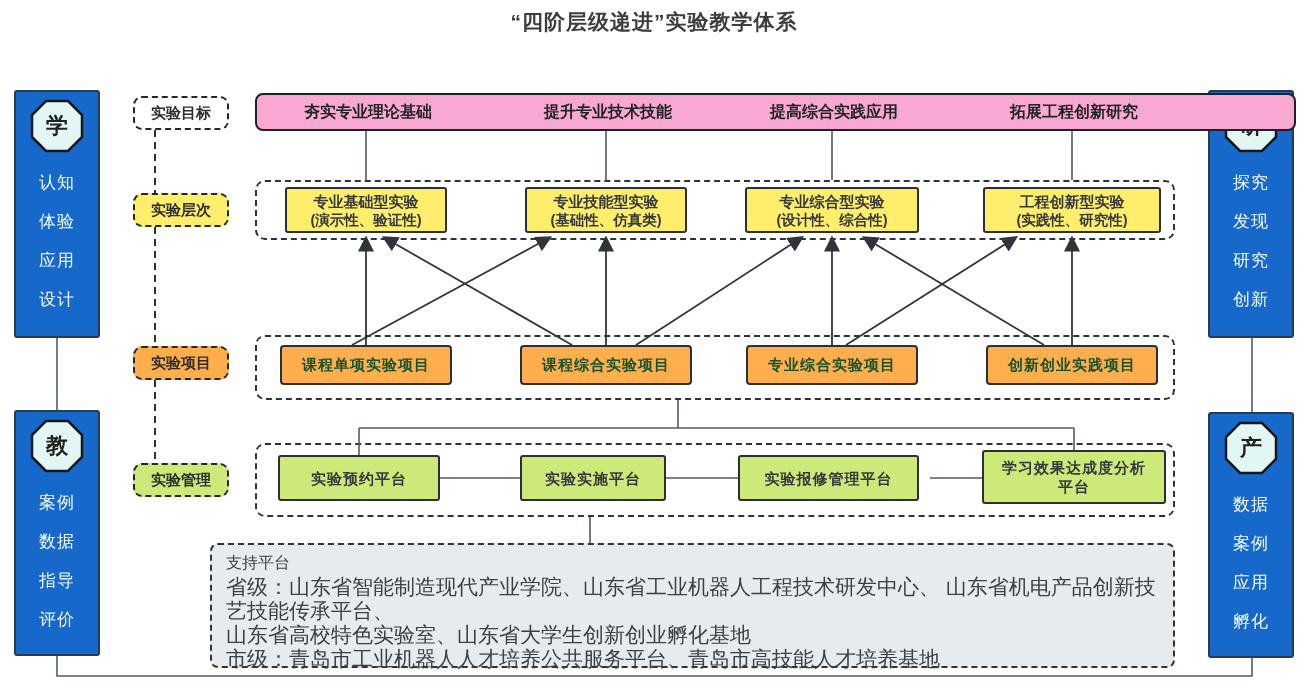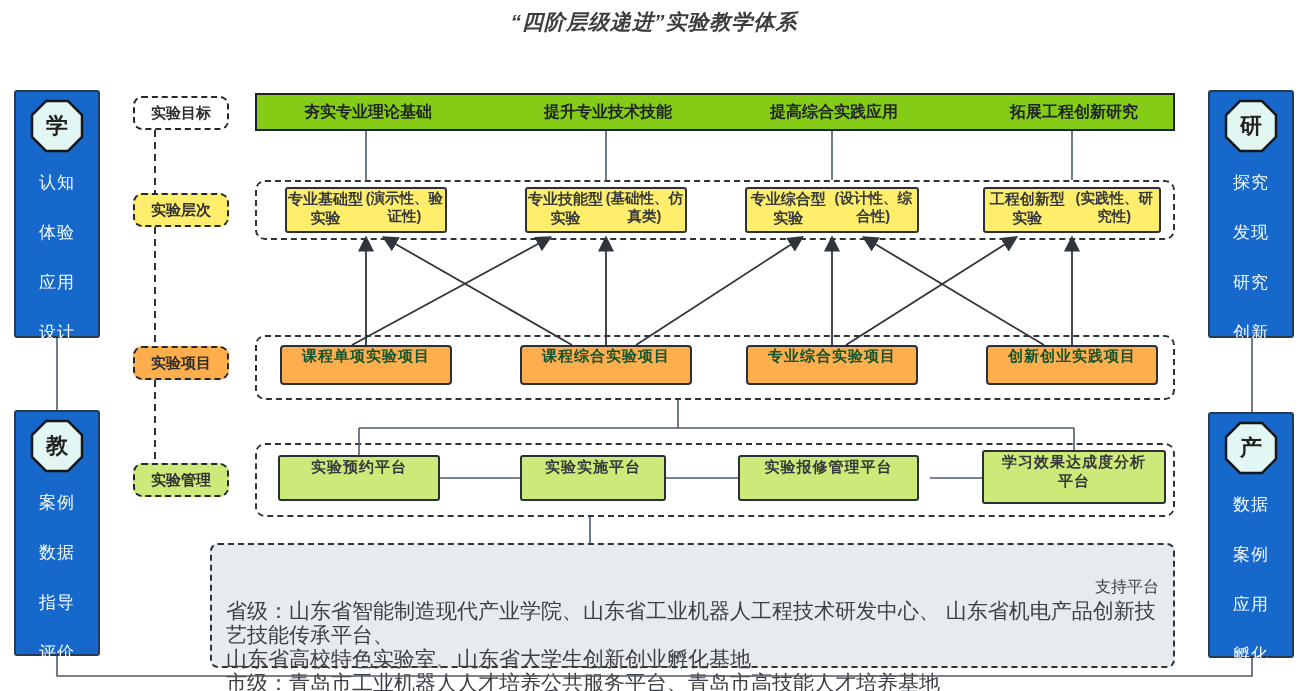--- a/index.html
+++ b/index.html
@@ -2,77 +2,77 @@
 <html><head>
 <meta charset="utf-8">
 <style>
   html,body{margin:0;padding:0;background:#ffffff;}
   #canvas{
     position:relative;width:1308px;height:691px;background:#ffffff;overflow:hidden;
     font-family:"Liberation Sans","DejaVu Sans",sans-serif;
   }
   .page-title{
     position:absolute;left:0;top:8px;width:100%;text-align:center;
-    font-size:21px;font-weight:bold;color:#3d3d3d;letter-spacing:1px;font-style:italic;
+    font-size:21px;font-weight:bold;color:#3d3d3d;letter-spacing:1px;
   }
   
   .side-box{
     position:absolute;width:86px;box-sizing:border-box;
     background:#1668cb;border:2.5px solid #263a50;border-radius:3px;
     display:flex;flex-direction:column;align-items:center;
   }
   .octagon{position:relative;width:54px;height:54px;margin-top:7px;flex:none;}
   .octagon svg{display:block;width:54px;height:54px;}
   .oct-char{
     position:absolute;left:0;top:0;width:54px;height:54px;line-height:54px;
     text-align:center;font-size:22px;color:#222;font-weight:600;
   }
-  .side-items{display:flex;flex-direction:column;gap:30px;margin-top:20px;align-items:center;}
+  .side-items{display:flex;flex-direction:column;gap:19px;margin-top:20px;align-items:center;}
   .side-items span{color:#f4fbff;font-size:17px;line-height:20px;letter-spacing:1px;}
   
   .row-label{
     position:absolute;left:133px;width:96px;height:34px;box-sizing:border-box;
     border:2.5px dashed #23282d;border-radius:9px;
     display:flex;align-items:center;justify-content:center;
     font-size:15px;font-weight:bold;color:#2e2e2e;background:#fff;
   }
   
   .goal-bar{
-    position:absolute;left:255px;top:93px;width:920px;height:38px;box-sizing:border-box;
-    background:#84cc16;border:2.5px solid #1d2126;border-radius:0;
+    position:absolute;left:255px;top:93px;width:1041px;height:38px;box-sizing:border-box;
+    background:#f9a8d4;border:2.5px solid #1d2126;border-radius:8px;
   }
   .goal-text{
     position:absolute;top:50%;transform:translate(-50%,-50%);
     white-space:nowrap;font-size:16px;font-weight:bold;color:#212427;
   }
   
   .dash-box{
     position:absolute;left:255px;width:920px;box-sizing:border-box;
     border:2.5px dashed #2e3338;border-radius:10px;background:transparent;
   }
   
   .node{
     position:absolute;box-sizing:border-box;border:2.5px solid #2b3036;
-    display:flex;flex-direction:row;align-items:flex-start;justify-content:center;
+    display:flex;flex-direction:column;align-items:center;justify-content:center;
     text-align:center;
   }
   .level-box{background:#ffee6b;border-radius:3px;top:187px;height:46px;}
   .level-box .t1{font-size:15px;font-weight:bold;color:#35393d;line-height:19px;}
   .level-box .t2{font-size:14.5px;font-weight:bold;color:#35393d;line-height:18px;}
   .project-box{background:#ffae4d;border-radius:4px;top:345px;height:40px;
     font-size:15px;color:#14532d;font-weight:600;letter-spacing:1px;}
   .manage-box{background:#cde97a;border-radius:3px;top:455px;height:46px;
     font-size:15px;color:#35393d;font-weight:bold;letter-spacing:1px;white-space:pre-line;line-height:19px;}
   
   .support-box{
     position:absolute;left:210px;top:543px;width:965px;height:125px;box-sizing:border-box;
     background:#e8ebee;border:2.5px dashed #2e3338;border-radius:8px;
     padding:6px 14px 0 14px;color:#3c4044;
   }
-  .support-title{text-align:right;font-size:16px;line-height:24px;margin-top:24px;}
+  .support-title{text-align:left;font-size:16px;line-height:24px;}
   .support-line{font-size:21px;line-height:24px;}
   
   #wires{position:absolute;left:0;top:0;pointer-events:none;}
 </style>
 </head>
 <body>
 
 <div id="canvas">
 
   <div class="page-title">“四阶层级递进”实验教学体系</div>

